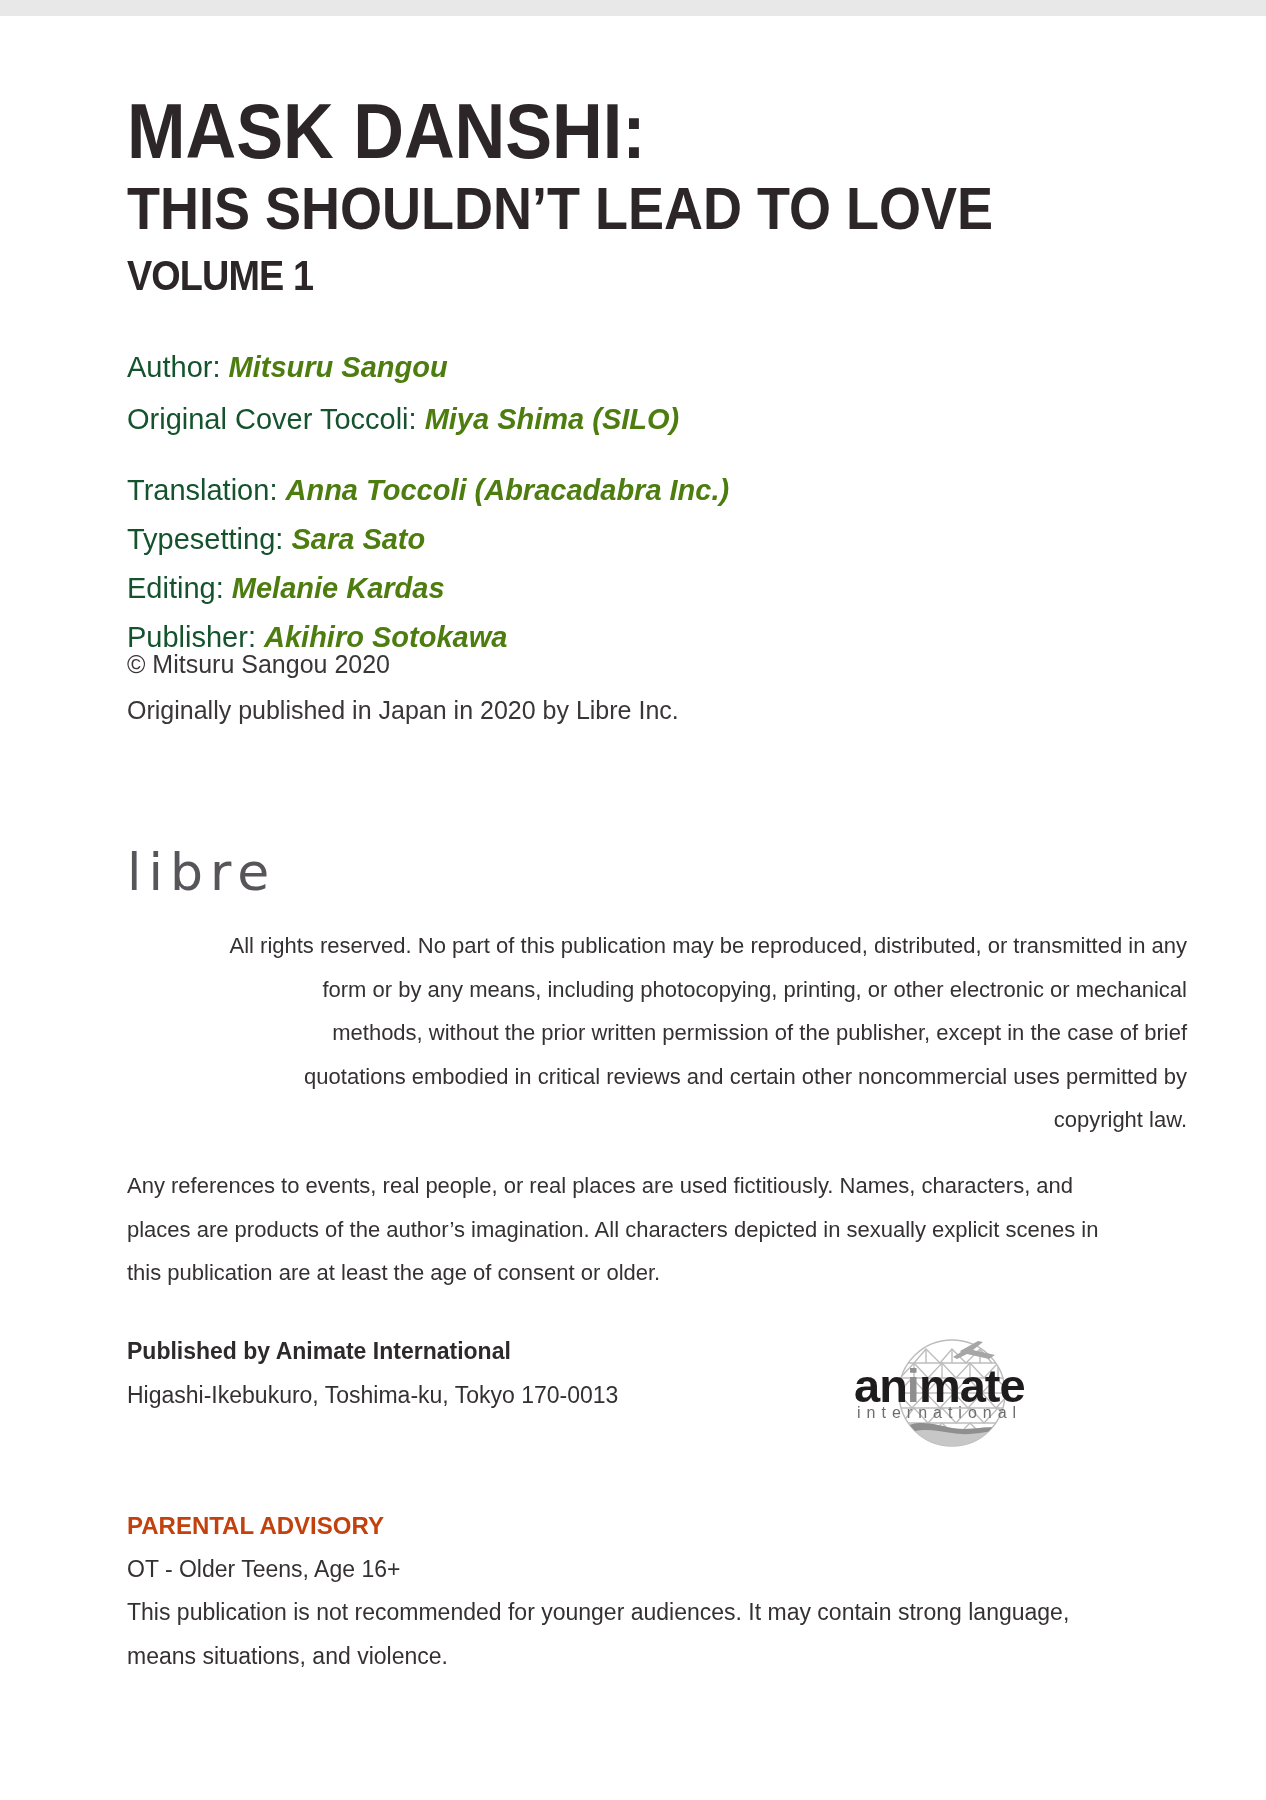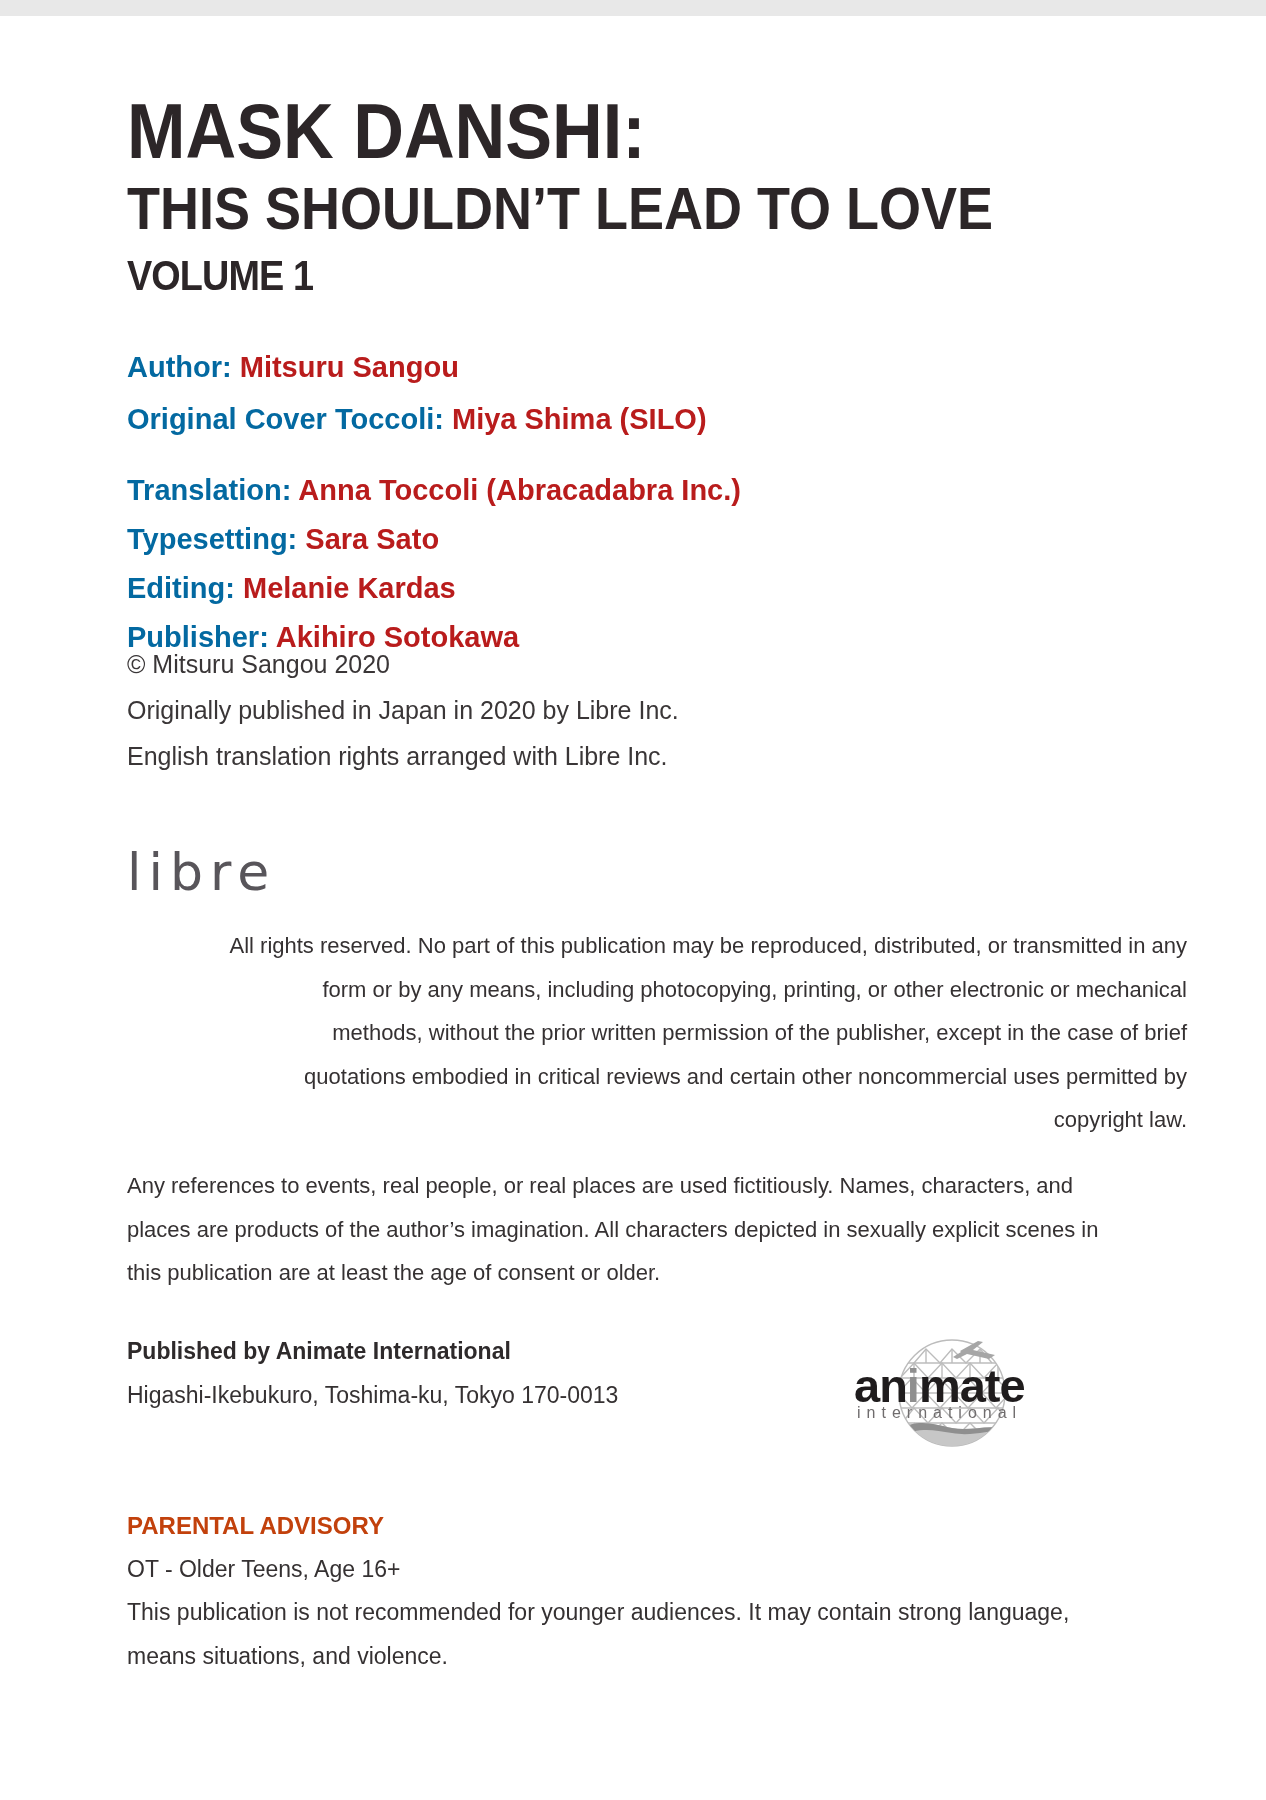--- a/index.html
+++ b/index.html
@@ -25,22 +25,22 @@
     letter-spacing:0px;
   }
   .title-1{top:76px;font-size:78px;}
   .title-2{top:163px;font-size:60px;}
   .title-vol{top:239px;font-size:42px;letter-spacing:-1px;}
 
   
   .credits{font-size:29px;}
   .credits .line{line-height:52px;white-space:nowrap;}
   .credits-b .line{line-height:49px;}
-  .credits .label{color:#0369a1;font-weight:700;}
-  .credits .name{color:#b91c1c;font-weight:700;}
+  .credits .label{color:#14532d;font-weight:400;}
+  .credits .name{color:#4d7c0f;font-weight:700;font-style:italic;}
 
   .copyright{top:625px;font-size:25px;color:#3a3637;}
   .copyright .line{line-height:46px;white-space:nowrap;}
 
   
   .libre{
     top:826px;
     font-family:"DejaVu Sans", sans-serif;
     font-size:52px;
     letter-spacing:7px;
@@ -115,21 +115,20 @@
       <span class="label">Editing: </span><span class="name">Melanie Kardas</span>
     </div>
     <div class="line">
       <span class="label">Publisher: </span><span class="name">Akihiro Sotokawa</span>
     </div>
   </div>
 
   <div class="abs copyright">
     <div class="line">© Mitsuru Sangou 2020</div>
     <div class="line">Originally published in Japan in 2020 by Libre Inc.</div>
-    <div class="line">English translation rights arranged with Libre Inc.</div>
   </div>
 
   <div class="abs libre">libre</div>
 
   <div class="abs para para-rights">All rights reserved. No part of this publication may be reproduced, distributed, or transmitted in any
 form or by any means, including photocopying, printing, or other electronic or mechanical
 methods, without the prior written permission of the publisher, except in the case of brief
 quotations embodied in critical reviews and certain other noncommercial uses permitted by
 copyright law.</div>
   <div class="abs para para-fictitious">Any references to events, real people, or real places are used fictitiously. Names, characters, and

